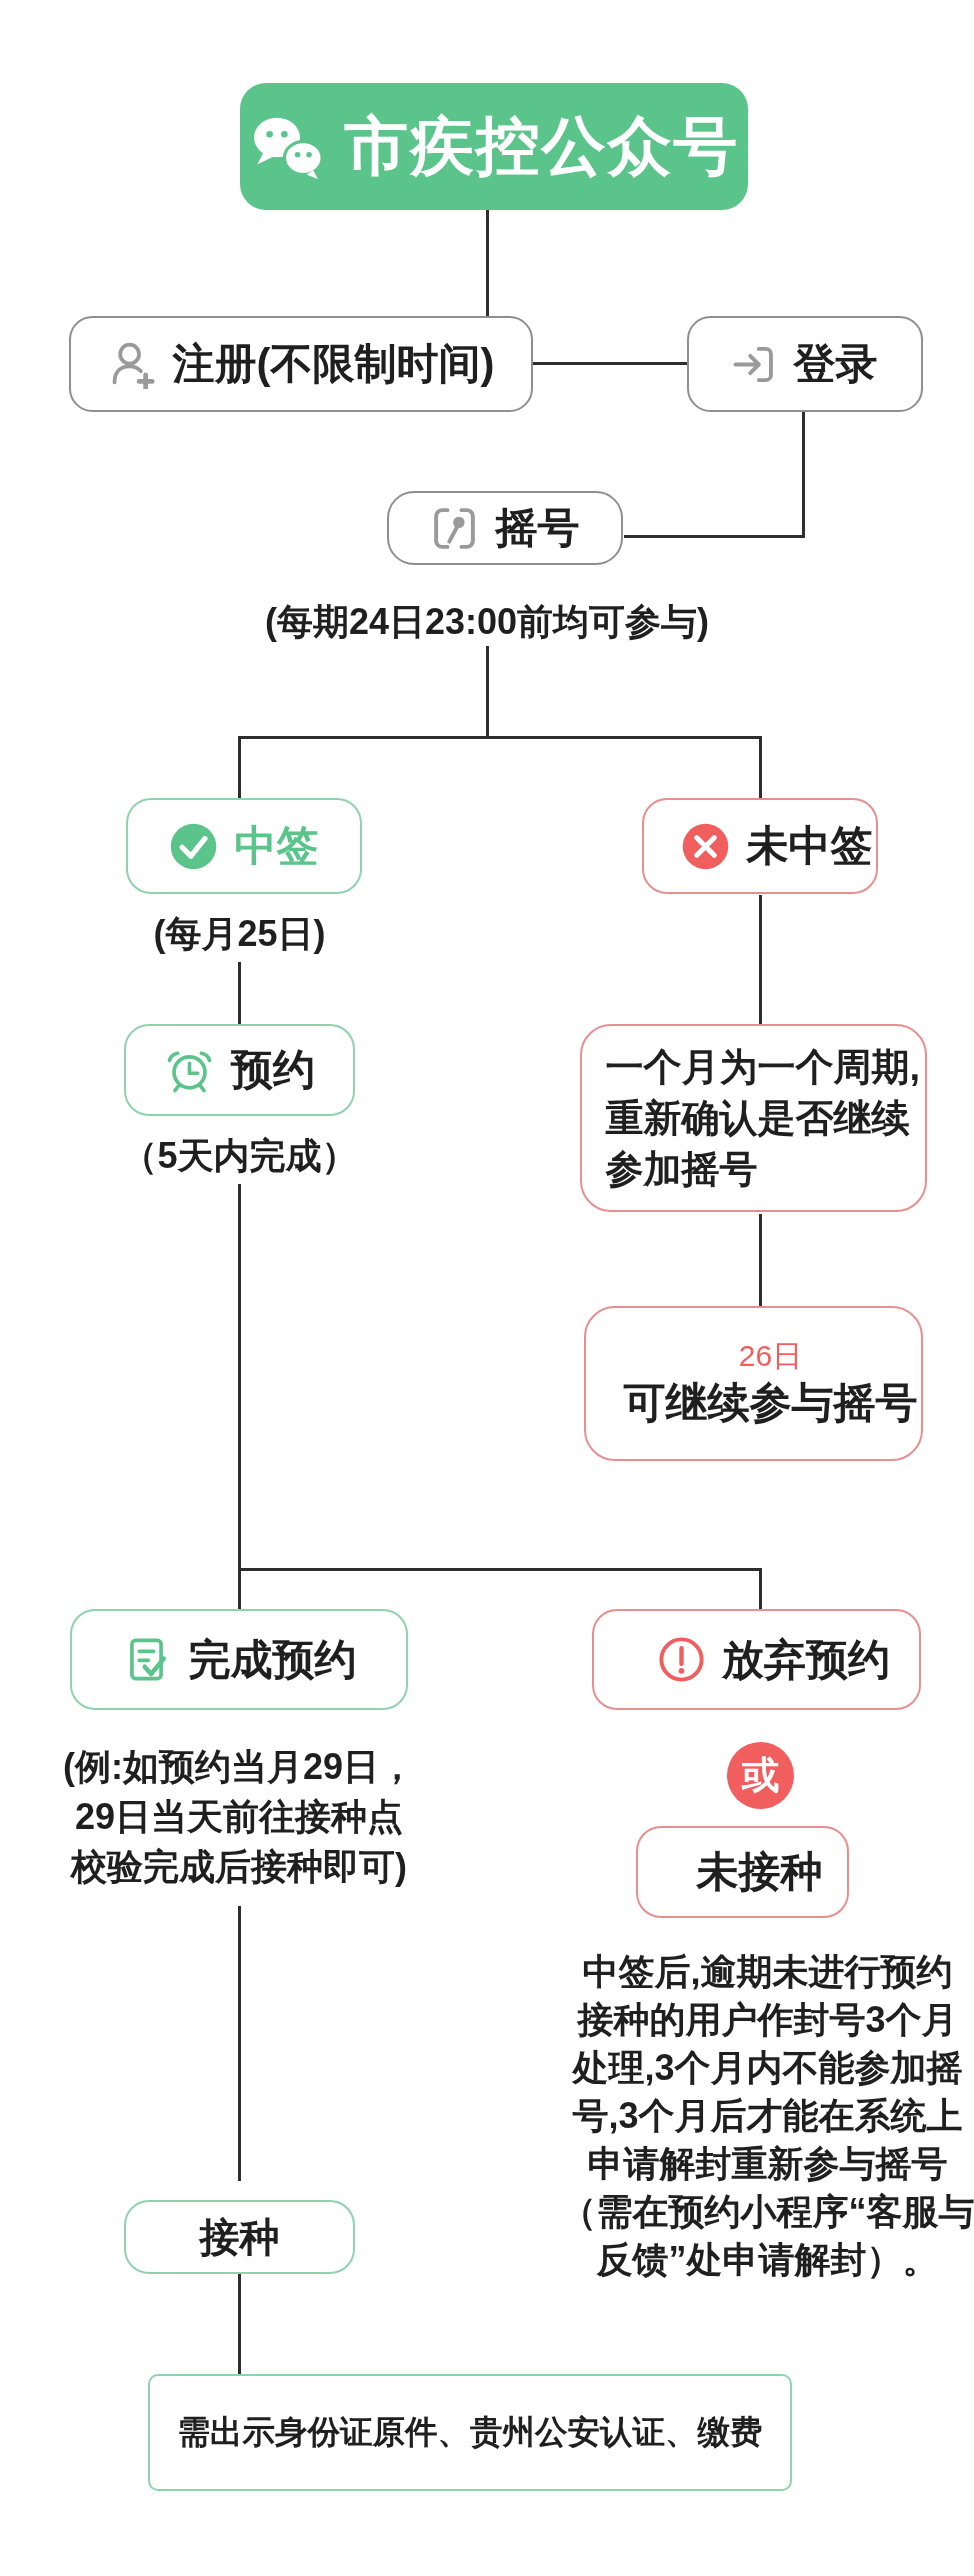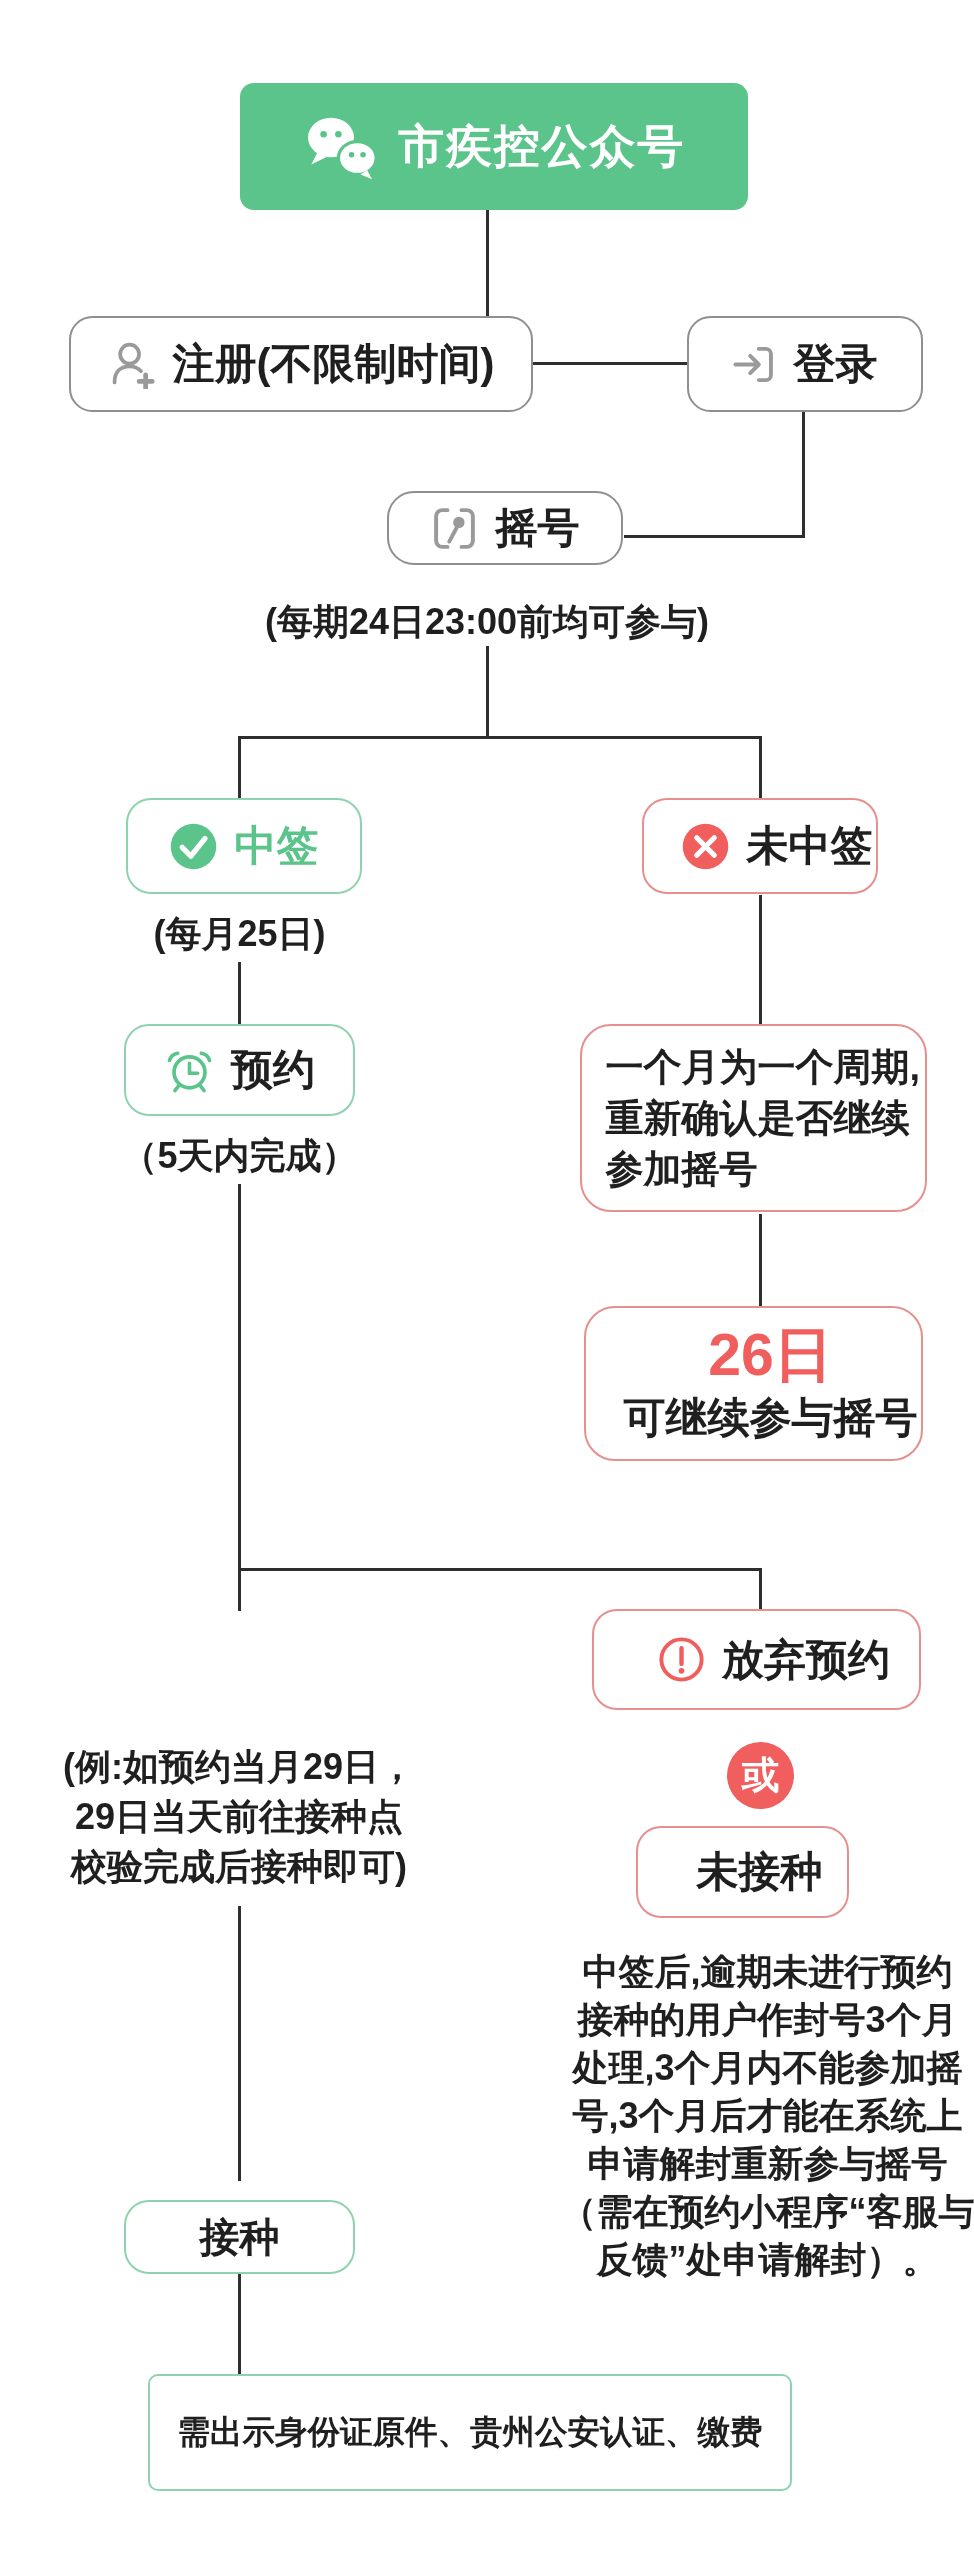--- a/index.html
+++ b/index.html
@@ -18,34 +18,34 @@
     position:absolute;display:flex;align-items:center;justify-content:center;gap:16.2px;
     background:#fff;border-radius:25px;font-weight:700;color:var(--ink);box-sizing:border-box;
   }
   .gray{border:2.7px solid var(--gray-border);}
   .greenb{border:2.7px solid var(--green-border);}
   .redb{border:2.7px solid var(--red-border);padding-left:34px;}
   .cap{
     position:absolute;font-weight:700;color:var(--ink);text-align:center;white-space:pre-line;
   }
   .hdr{
-    background:var(--green);color:#fff;border-radius:14px;font-size:46px;letter-spacing:1.8px;
+    background:var(--green);color:#fff;border-radius:26px;font-size:64px;letter-spacing:1.8px;
   }
   .lbl46{font-size:42px;}
   .lbl44{font-size:40px;}
   .greentxt{color:var(--green);}
   .note{
     position:absolute;font-weight:700;color:var(--ink);white-space:pre-line;text-align:center;margin-left:16px;
   }
   .orb{
     position:absolute;width:67px;height:67px;border-radius:50%;background:var(--red);
     display:flex;align-items:center;justify-content:center;color:#fff;font-weight:700;font-size:38px;
   }
   .day26{flex-direction:column;gap:5.4px;}
-  .day26 .hl{color:var(--red);font-size:59px;font-weight:700;line-height:1.1;}
+  .day26 .hl{color:var(--red);font-size:30px;font-weight:400;line-height:1.1;}
   .day26 .sub{font-size:42px;font-weight:700;line-height:1.2;}
   svg{flex:0 0 auto;}
 </style>
 </head>
 <body>
 
 <div class="canvas">
 
   <div class="ln v" style="left:486px;top:210px;height:107px"></div>
   <div class="ln h" style="left:533px;top:362px;width:154px"></div>
@@ -139,20 +139,28 @@
 
   <div class="b redb" style="left:580px;top:1024px;width:347px;height:188px;border-radius:31px;justify-content:flex-start;padding-left:23.5px;font-size:38px;line-height:51px;white-space:pre-line;text-align:left;border-radius:31px;">一个月为一个周期,
 重新确认是否继续
 参加摇号</div>
 
   <div class="b redb day26" style="left:584px;top:1306px;width:339px;height:155px;border-radius:31px;">
     <span class="hl">26日</span>
     <span class="sub">可继续参与摇号</span>
   </div>
 
+  <div class="b greenb lbl46" style="left:70px;top:1609px;width:338px;height:101px;">
+    <svg width="51" height="51" viewBox="0 0 56 56" fill="none" stroke="#5bc48a" stroke-linecap="round" stroke-linejoin="round">
+      <rect x="12" y="7" width="32" height="42" rx="4" stroke-width="4"></rect>
+      <path d="M20 19 H36 M20 29 H30" stroke-width="4"></path>
+      <polyline points="26,36 33,44 47,27" stroke-width="5"></polyline>
+    </svg>
+    <span>完成预约</span>
+  </div>
 
   <div class="b redb lbl46" style="left:592px;top:1609px;width:329px;height:101px;">
     <svg width="49" height="49" viewBox="0 0 56 56" fill="none">
       <circle cx="28" cy="28" r="23" stroke="#f05e5e" stroke-width="4.5"></circle>
       <path d="M28 15 V33" stroke="#f05e5e" stroke-width="5" stroke-linecap="round"></path>
       <circle cx="28" cy="41" r="3.2" fill="#f05e5e"></circle>
     </svg>
     <span>放弃预约</span>
   </div>
 

